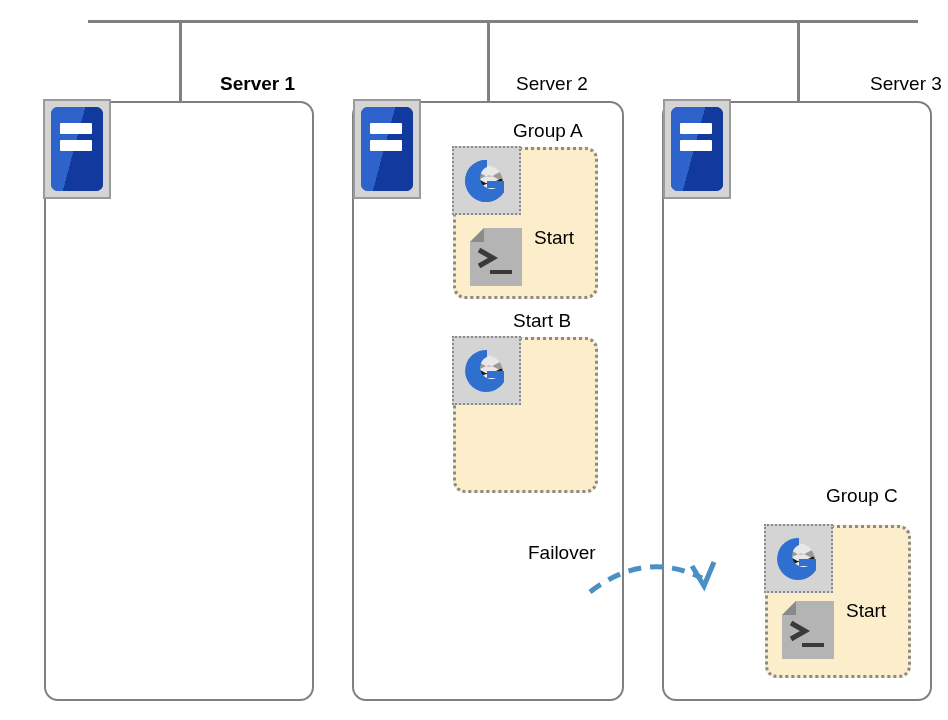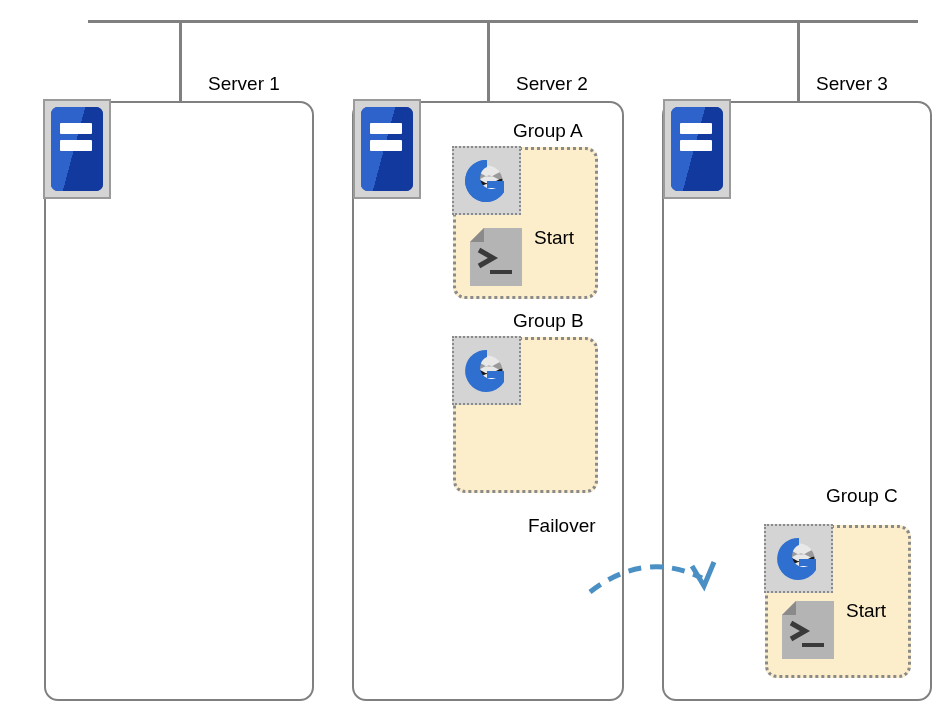--- a/index.html
+++ b/index.html
@@ -43,23 +43,23 @@
   .bus-drop-3 { left: 797px; }
 
   
   .server-label {
     position: absolute;
     font-size: 19px;
     color: #000000;
     white-space: nowrap;
     line-height: 1;
   }
-  .server-label-1 { left: 208px; top: 74px; }
+  .server-label-1 { left: 220px; top: 74px; font-weight: bold; }
   .server-label-2 { left: 516px; top: 74px; }
-  .server-label-3 { left: 816px; top: 74px; }
+  .server-label-3 { left: 870px; top: 74px; }
 
   
   .server-box {
     position: absolute;
     border: 2px solid #808080;
     border-radius: 14px;
     background: #ffffff;
     box-sizing: border-box;
   }
   .server-box-1 { left: 44px;  top: 101px; width: 270px; height: 600px; }
@@ -165,21 +165,21 @@
     color: #000000;
     margin-left: 12px;
     white-space: nowrap;
     line-height: 1;
   }
 
   
   .failover-label {
     position: absolute;
     left: 528px;
-    top: 516px;
+    top: 543px;
     font-size: 19px;
     color: #000000;
     white-space: nowrap;
     line-height: 1;
   }
   .failover-arrow {
     position: absolute;
     left: 584px;
     top: 548px;
     width: 136px;
@@ -247,21 +247,21 @@
   <div class="script-row script-a">
     <svg class="script-icon" viewBox="0 0 52 58">
       <path d="M14 0 L52 0 L52 58 L0 58 L0 14 Z" fill="#b4b4b4"></path>
       <path d="M14 0 L14 14 L0 14 Z" fill="#8a8a8a"></path>
       <path d="M9 22 L23 30 L9 38" fill="none" stroke="#3a3a3a" stroke-width="5" stroke-linecap="butt" stroke-linejoin="miter"></path>
       <rect x="20" y="42" width="22" height="4" fill="#3a3a3a"></rect>
     </svg>
     <span class="script-label">Start</span>
   </div>
 
-  <div class="group-label group-label-b">Group B</div>
+  <div class="group-label group-label-b">Start B</div>
   <div class="group-box group-b"></div>
   <div class="resource-tile res-b">
     <svg width="54" height="54" viewBox="0 0 54 54">
       <defs>
         <clipPath id="globeClipB">
             <circle cx="27" cy="27" r="15.5"></circle>
           </clipPath>
       </defs>
       <circle cx="27" cy="27" r="15.5" fill="#e8e8e8"></circle>
       <g clip-path="url(#globeClipB)">

